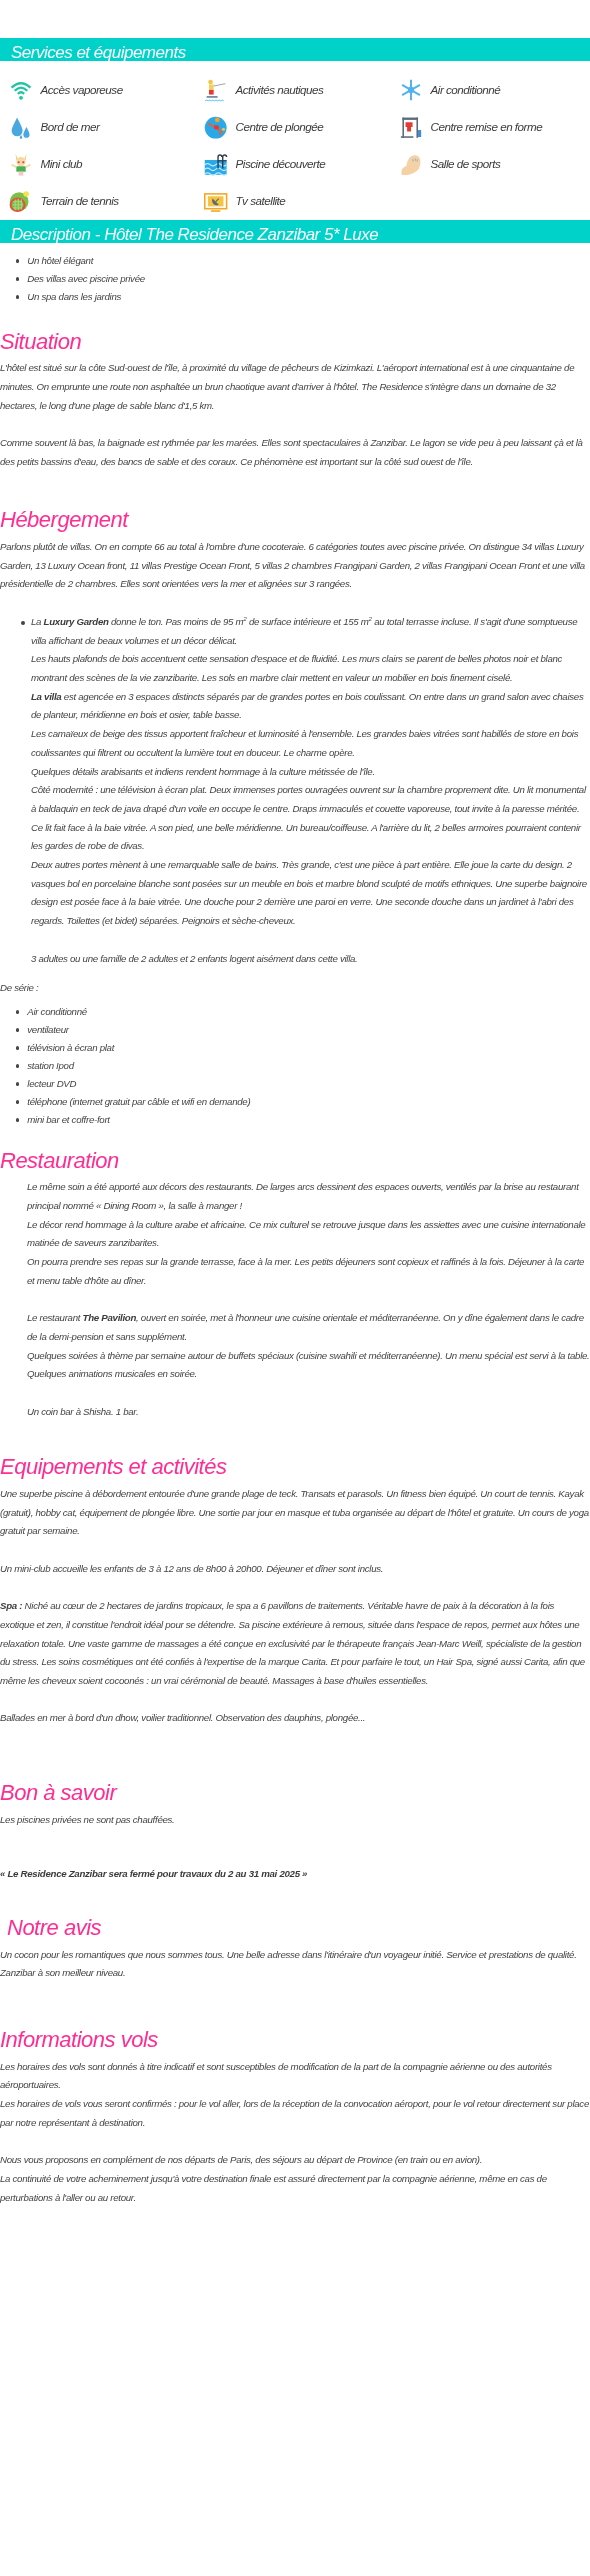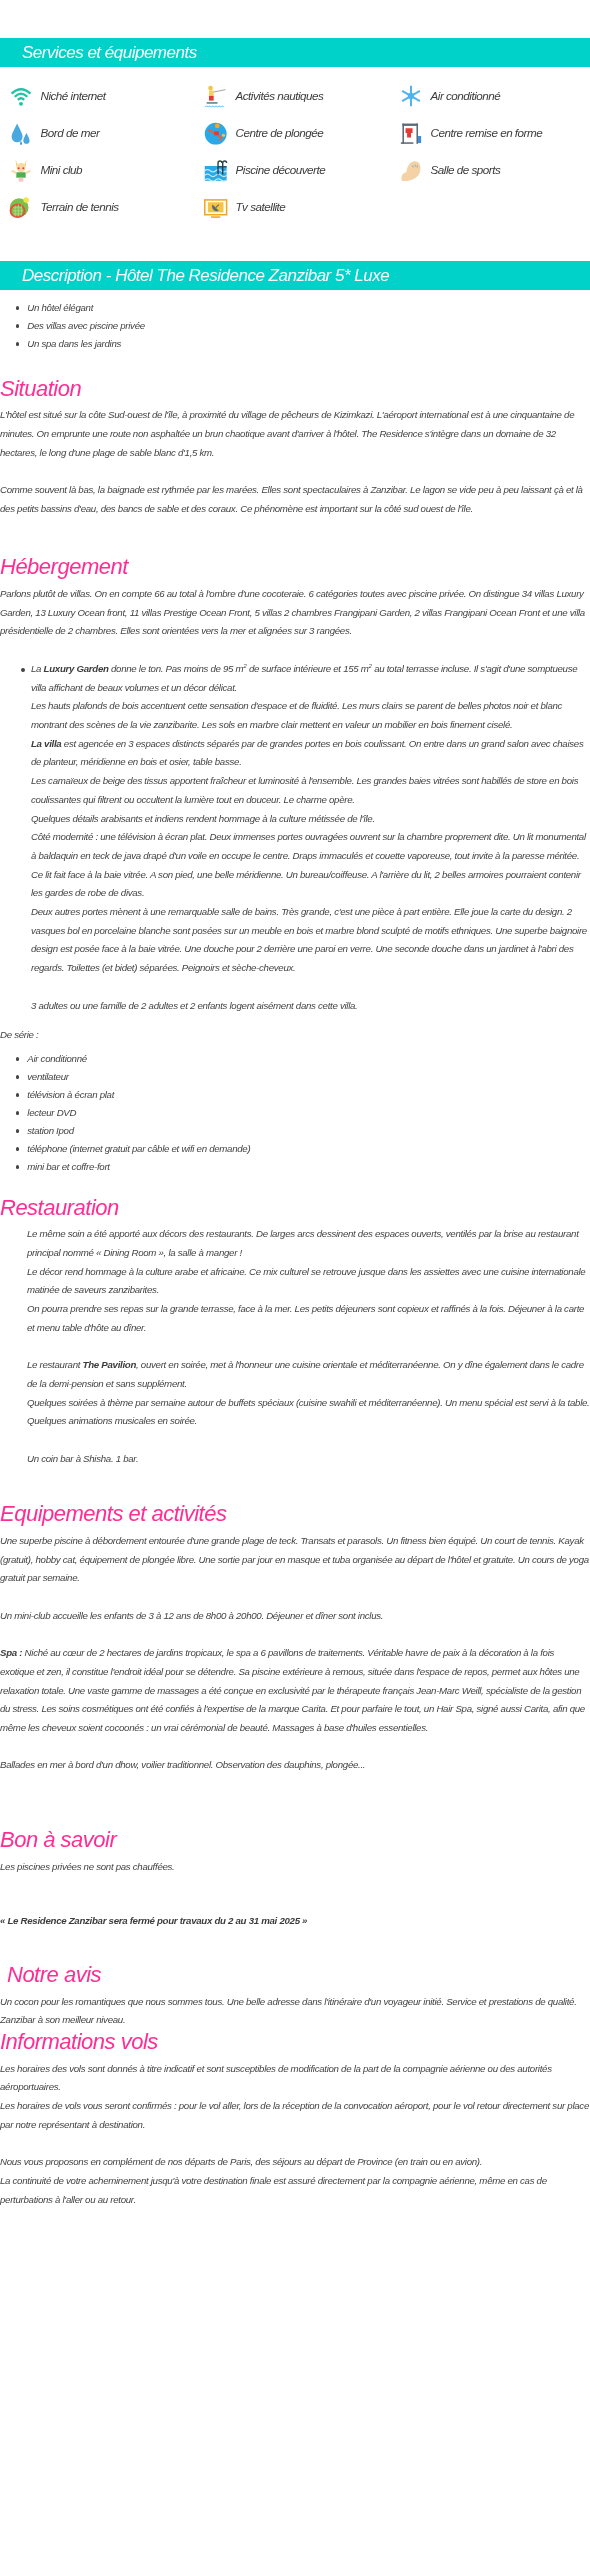--- a/index.html
+++ b/index.html
@@ -13,43 +13,43 @@
     line-height: 18.7px;
     letter-spacing: -0.3px;
   }
   .page { position: relative; width: 590px; min-height: 2576px; }
 
   .band {
     background: #00d2c9;
     color: #ffffff;
     font-size: 17px;
     line-height: 29px;
-    height: 29px;
-    padding-left: 22px;
+    height: 23px;
+    padding-left: 11px;
     font-style: italic;
     letter-spacing: -0.5px;
     white-space: nowrap;
   }
   #band-services { margin-top: 38px; }
 
   .services-grid {
     display: grid;
     grid-template-columns: 195px 195px 195px;
     grid-auto-rows: 37px;
     padding: 11px 0 0 9.3px;
   }
   .service { display: flex; align-items: center; height: 37px; }
   .service .ic {
     width: 23.4px; height: 23.4px; margin-right: 7.8px;
     display: inline-flex; align-items: center; justify-content: center;
     flex: 0 0 23.4px;
   }
   .service .lbl { font-size: 11.7px; color: #3c3c3c; letter-spacing: -0.5px; }
 
-  #band-desc { margin-top: 35px; }
+  #band-desc { }
 
   ul.bullets { list-style: none; padding-left: 15.6px; margin-top: 9.3px; }
   ul.bullets li { position: relative; padding-left: 11.7px; line-height: 18px; font-size: 9.7px; }
   ul.bullets li::before {
     content: ""; position: absolute; left: 0; top: 7px;
     width: 3.9px; height: 3.9px; border-radius: 50%; background: #444;
   }
 
   h2.sec {
     color: #ff2d94;
@@ -79,21 +79,21 @@
   <div class="services-grid">
     <div class="service">
       <span class="ic">
         <svg width="22" height="22" viewBox="0 0 28 28">
             <path d="M2 11 Q14 0 26 11" stroke="#20c4a4" stroke-width="3" fill="none"></path>
             <path d="M6 15 Q14 7 22 15" stroke="#20c4a4" stroke-width="3" fill="none"></path>
             <path d="M10 19 Q14 15 18 19" stroke="#20c4a4" stroke-width="3" fill="none"></path>
             <circle cx="14" cy="24" r="2.5" fill="#20c4a4"></circle>
           </svg>
       </span>
-      <span class="lbl">Niché internet</span>
+      <span class="lbl">Accès vaporeuse</span>
     </div>
     <div class="service">
       <span class="ic">
         <svg width="22" height="23.4" viewBox="0 0 28 30">
             <circle cx="7" cy="4" r="3" fill="#f5c542"></circle>
             <rect x="5" y="7" width="6" height="8" fill="#f5d060"></rect>
             <rect x="5" y="14" width="6" height="6" fill="#e53935"></rect>
             <line x1="11" y1="9" x2="26" y2="6" stroke="#888" stroke-width="1"></line>
             <rect x="2" y="22" width="14" height="2" fill="#607d8b"></rect>
             <path d="M0 28 q2 -2 4 0 q2 -2 4 0 q2 -2 4 0 q2 -2 4 0 q2 -2 4 0 q2 -2 4 0" stroke="#29b6f6" fill="none"></path>
@@ -240,22 +240,22 @@
       <p class="p">Deux autres portes mènent à une remarquable salle de bains. Très grande, c'est une pièce à part entière. Elle joue la carte du design. 2 vasques bol en porcelaine blanche sont posées sur un meuble en bois et marbre blond sculpté de motifs ethniques. Une superbe baignoire design est posée face à la baie vitrée. Une douche pour 2 derrière une paroi en verre. Une seconde douche dans un jardinet à l'abri des regards. Toilettes (et bidet) séparées. Peignoirs et sèche-cheveux.</p>
       <div class="gap"></div>
       <p class="p">3 adultes ou une famille de 2 adultes et 2 enfants logent aisément dans cette villa.</p>
     </div>
     <div class="gap" style="height:11px;"></div>
     <p class="p">De série :</p>
     <ul class="bullets" style="margin-top:4.7px;">
       <li>Air conditionné</li>
       <li>ventilateur</li>
       <li>télévision à écran plat</li>
+      <li>station Ipod</li>
       <li>lecteur DVD</li>
-      <li>station Ipod</li>
       <li>téléphone (internet gratuit par câble et wifi en demande)</li>
       <li>mini bar et coffre-fort</li>
     </ul>
   </div>
 
   <h2 class="sec" style="margin-top:20px;">Restauration</h2>
   <div style="margin-top:6.2px;padding-left:27px;">
     <p class="p">Le même soin a été apporté aux décors des restaurants. De larges arcs dessinent des espaces ouverts, ventilés par la brise au restaurant principal nommé « Dining Room », la salle à manger !</p>
     <p class="p">Le décor rend hommage à la culture arabe et africaine. Ce mix culturel se retrouve jusque dans les assiettes avec une cuisine internationale matinée de saveurs zanzibarites.</p>
     <p class="p">On pourra prendre ses repas sur la grande terrasse, face à la mer. Les petits déjeuners sont copieux et raffinés à la fois. Déjeuner à la carte et menu table d'hôte au dîner.</p>
@@ -283,21 +283,21 @@
     <p class="p">Les piscines privées ne sont pas chauffées.</p>
     <div class="gap" style="height:36px;"></div>
     <p class="p"><b>« Le Residence Zanzibar sera fermé pour travaux du 2 au 31 mai 2025 »</b></p>
   </div>
 
   <h2 class="sec" style="margin-top:32px;padding-left:7px;">Notre avis</h2>
   <div style="margin-top:6.2px;">
     <p class="p">Un cocon pour les romantiques que nous sommes tous. Une belle adresse dans l'itinéraire d'un voyageur initié. Service et prestations de qualité. Zanzibar à son meilleur niveau.</p>
   </div>
 
-  <h2 class="sec" style="font-style:italic;">Informations vols</h2>
+  <h2 class="sec" style="margin-top:45px;font-style:italic;">Informations vols</h2>
   <div style="margin-top:6.2px;">
     <p class="p">Les horaires des vols sont donnés à titre indicatif et sont susceptibles de modification de la part de la compagnie aérienne ou des autorités aéroportuaires.</p>
     <p class="p">Les horaires de vols vous seront confirmés : pour le vol aller, lors de la réception de la convocation aéroport, pour le vol retour directement sur place par notre représentant à destination.</p>
     <div class="gap"></div>
     <p class="p">Nous vous proposons en complément de nos départs de Paris, des séjours au départ de Province (en train ou en avion).</p>
     <p class="p">La continuité de votre acheminement jusqu'à votre destination finale est assuré directement par la compagnie aérienne, même en cas de perturbations à l'aller ou au retour.</p>
   </div>
 
 </div>
 

